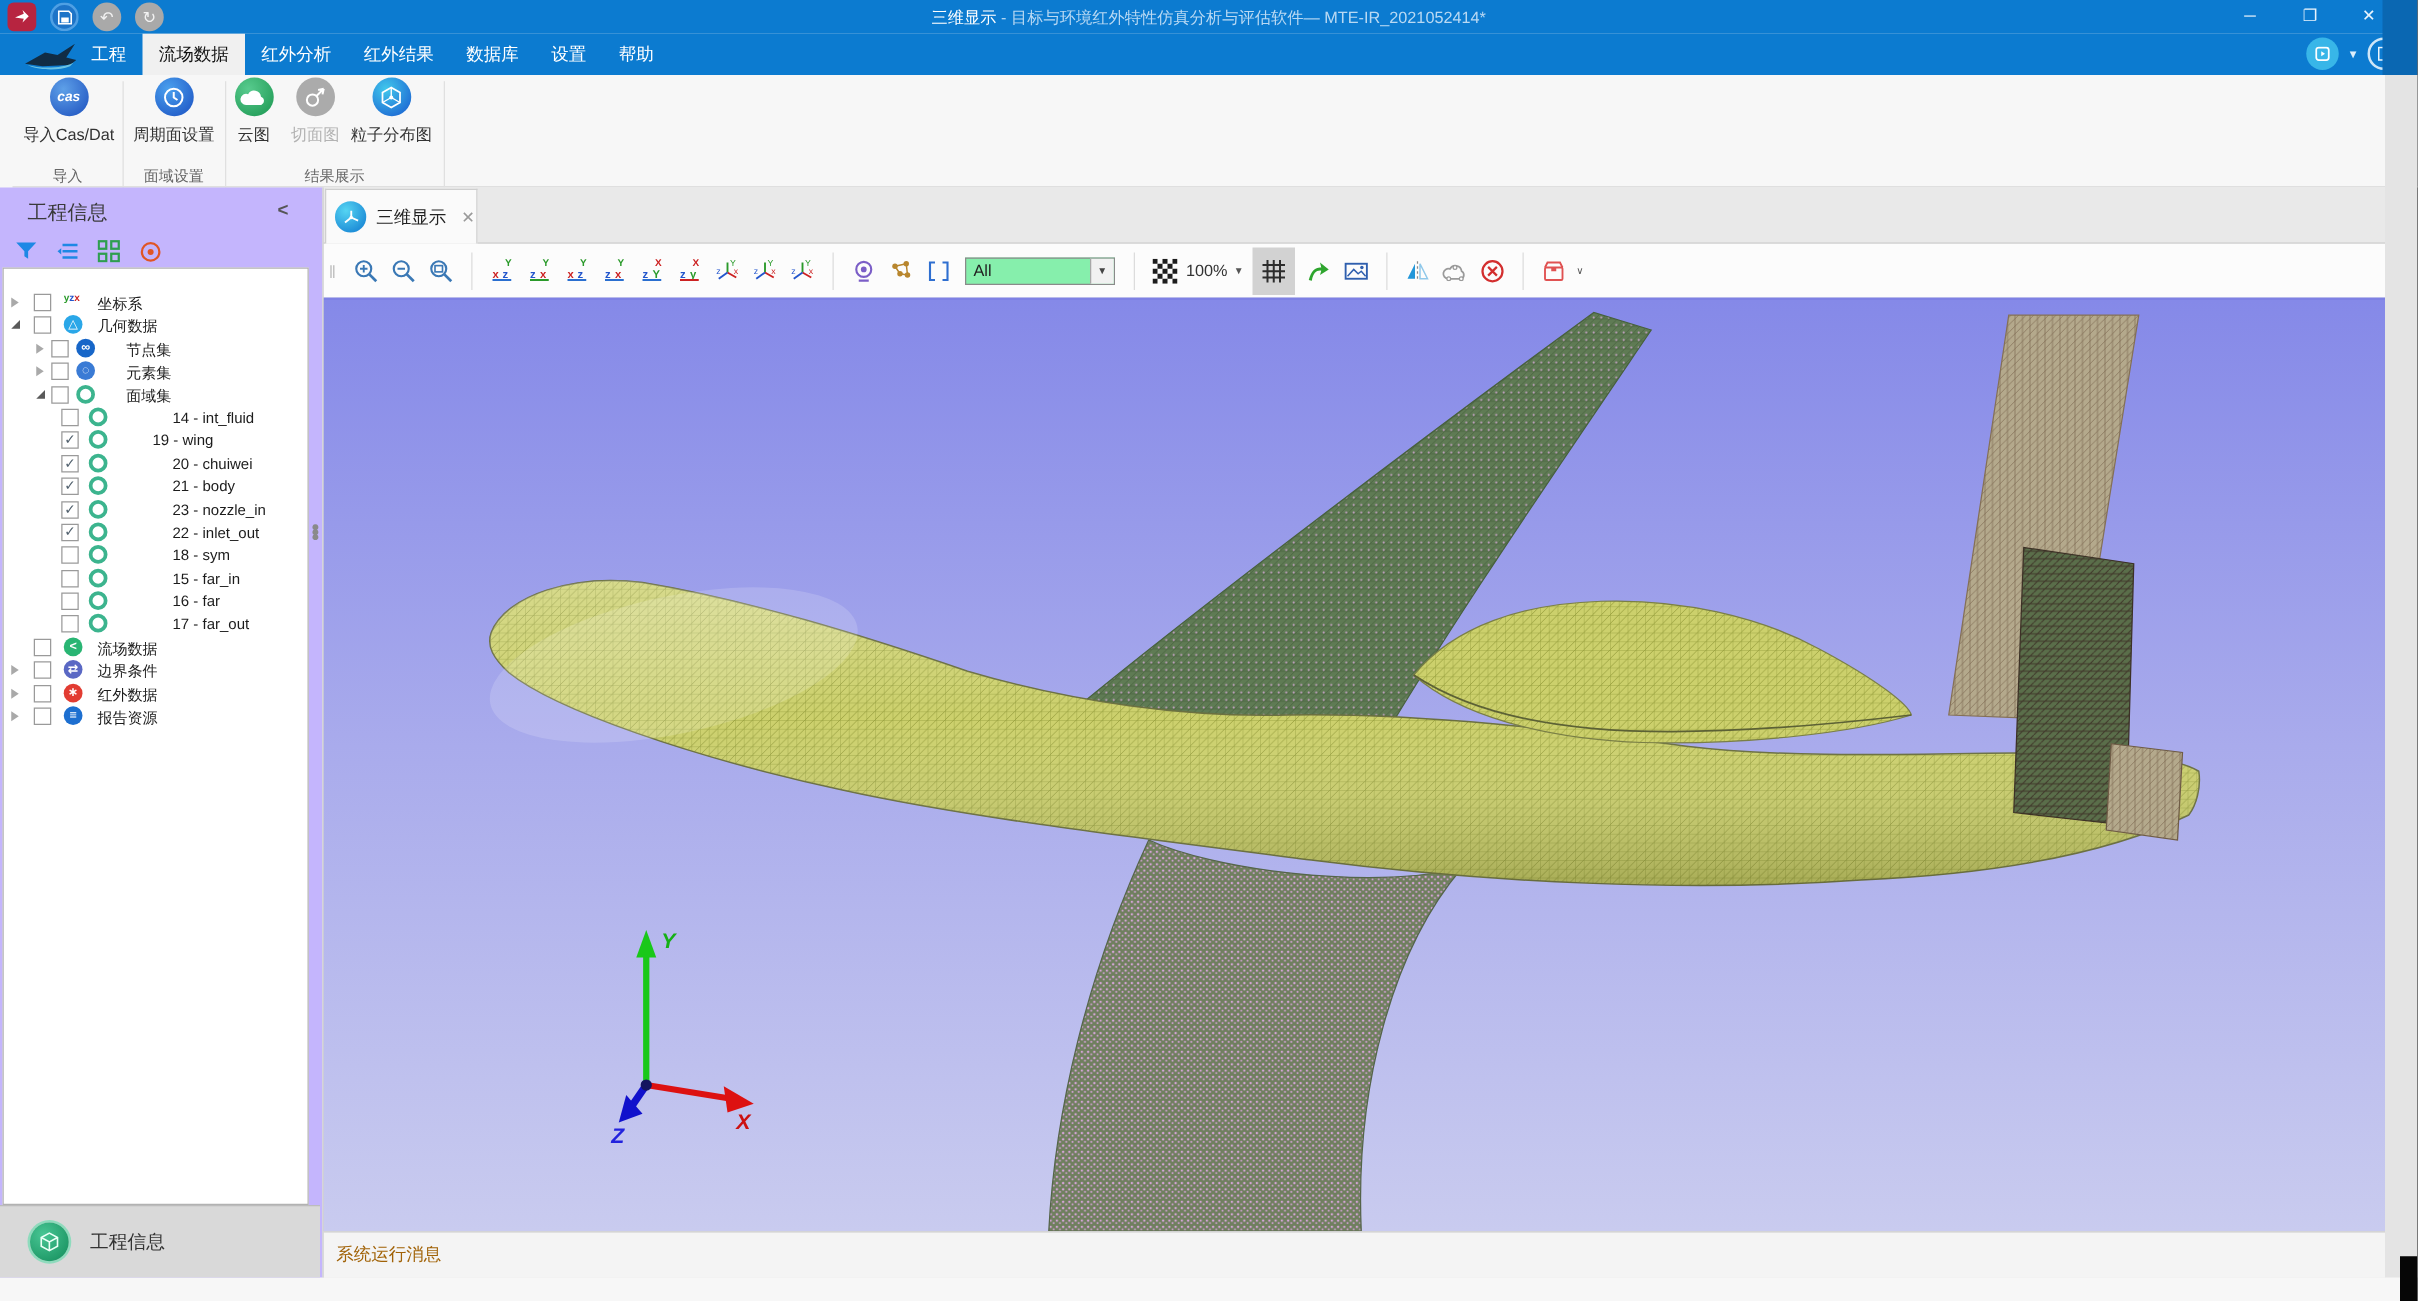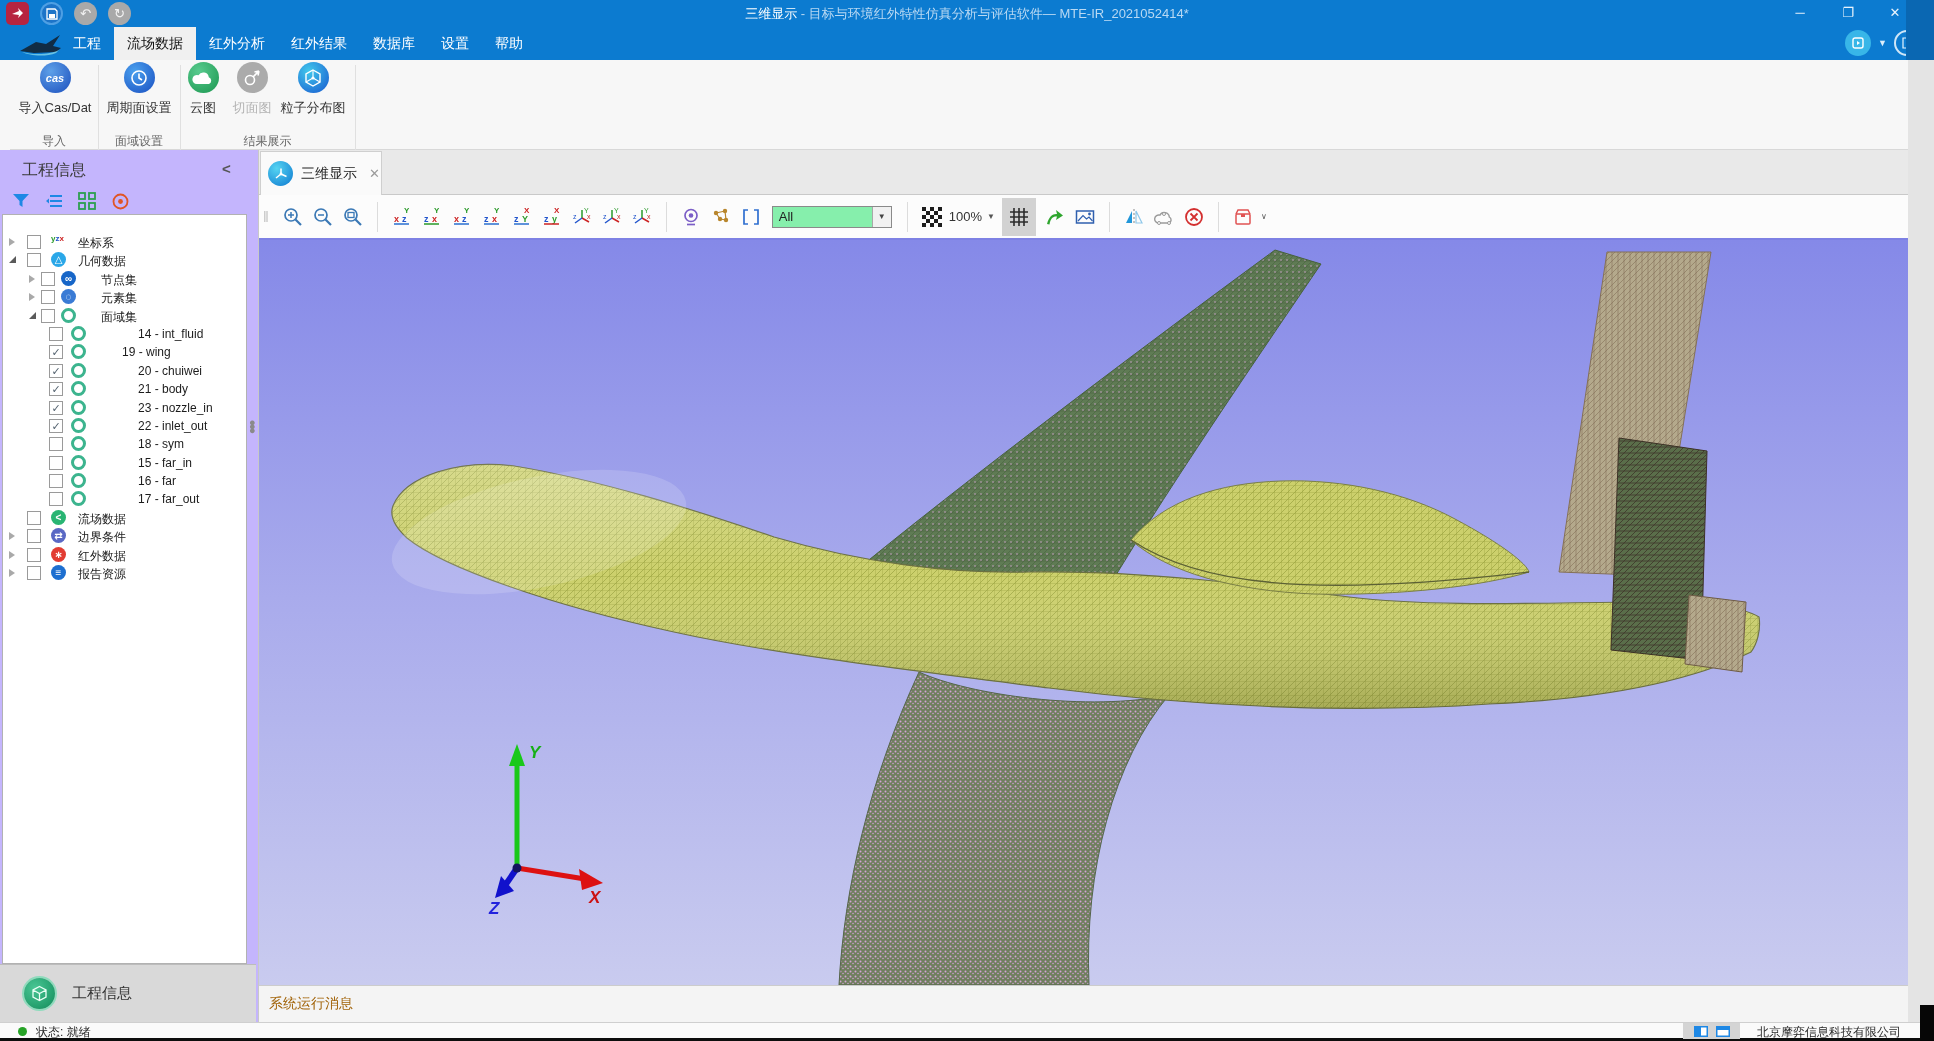--- a/index.html
+++ b/index.html
@@ -672,30 +672,15 @@
     </div>
 
     <div class="message-bar">
       <div class="msg">系统运行消息</div>
     </div>
   </div>
 
   <div class="edge-top"></div>
   <div class="edge-main"></div>
 
-  <div class="statusbar">
-    <div class="st-dot"></div>
-    <div class="st-label">状态: 就绪</div>
-    <div class="st-winbtns">
-      <svg width="14" height="11" viewBox="0 0 14 11">
-          <rect width="14" height="11" fill="#1e88e5"></rect>
-          <rect x="7" y="1.5" width="5.5" height="8" fill="#fff"></rect>
-        </svg>
-      <svg width="14" height="11" viewBox="0 0 14 11">
-          <rect width="14" height="11" fill="#1e88e5"></rect>
-          <rect x="1.5" y="4" width="11" height="5.5" fill="#fff"></rect>
-        </svg>
-    </div>
-    <div class="st-company">北京摩弈信息科技有限公司</div>
-  </div>
   <div class="edge-black"></div>
 
 </div>
 
 </body></html>

